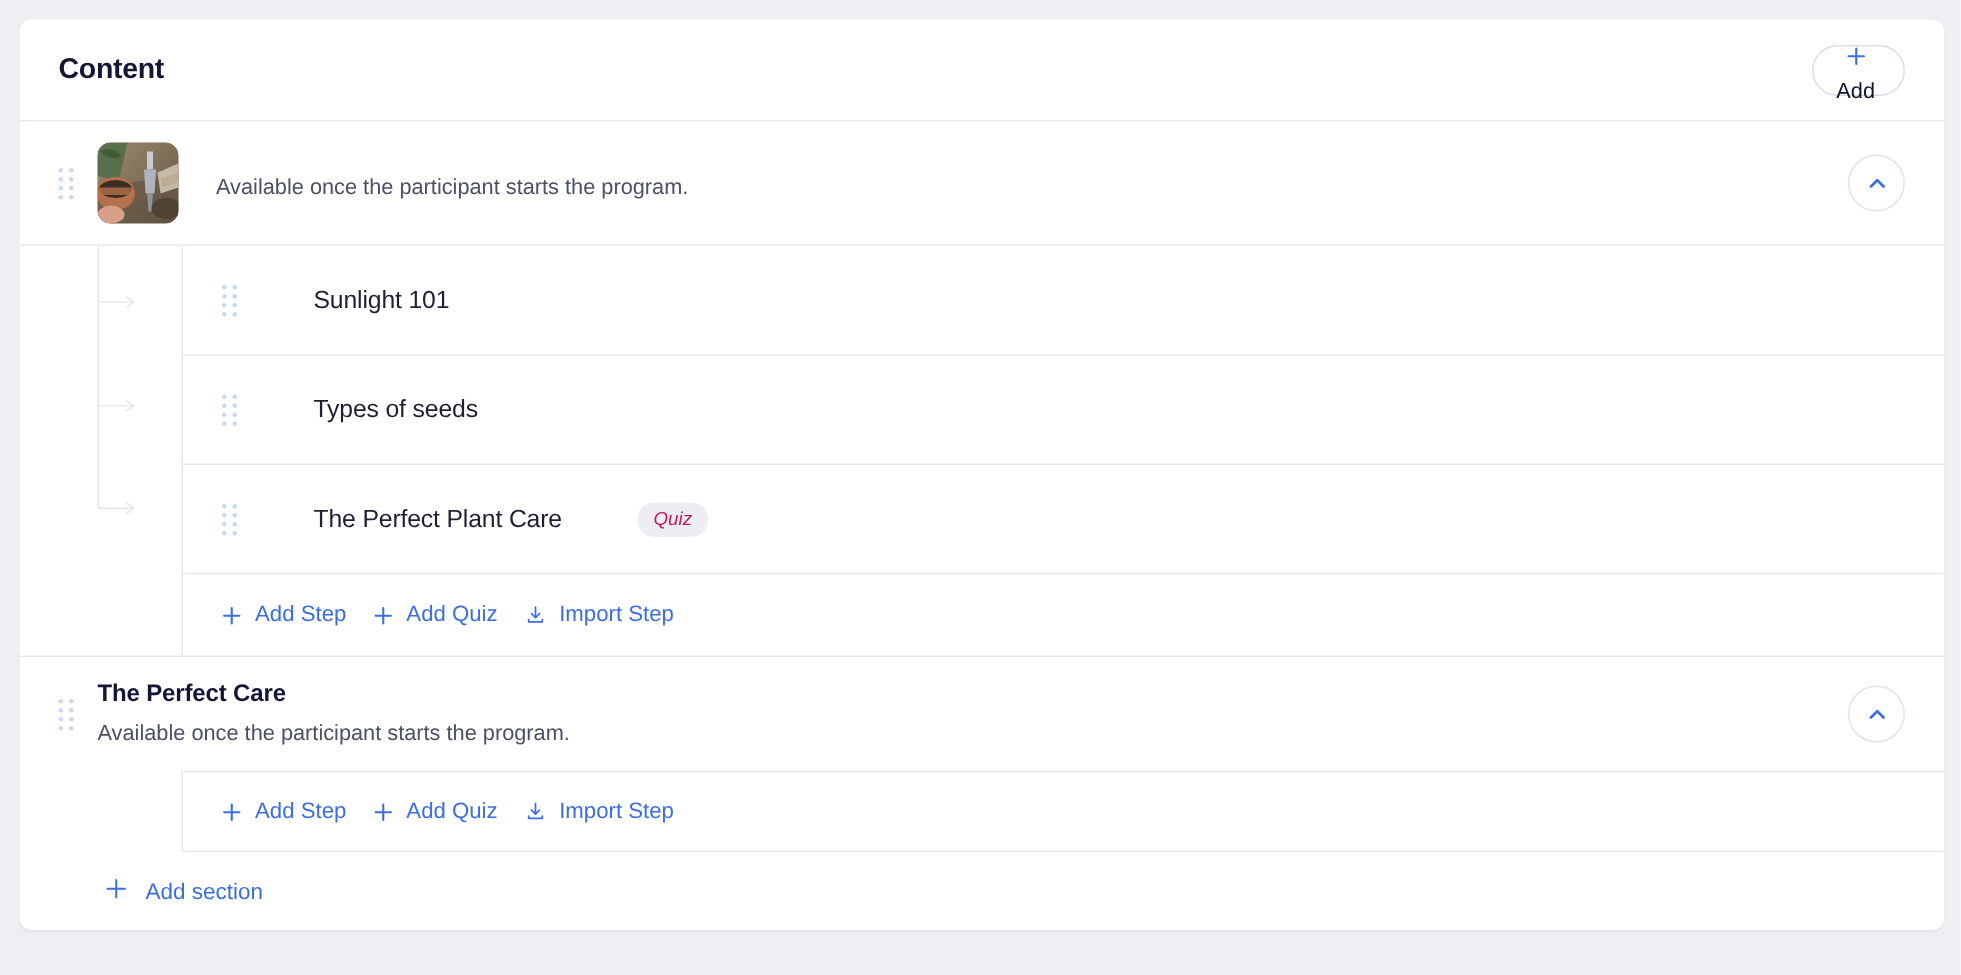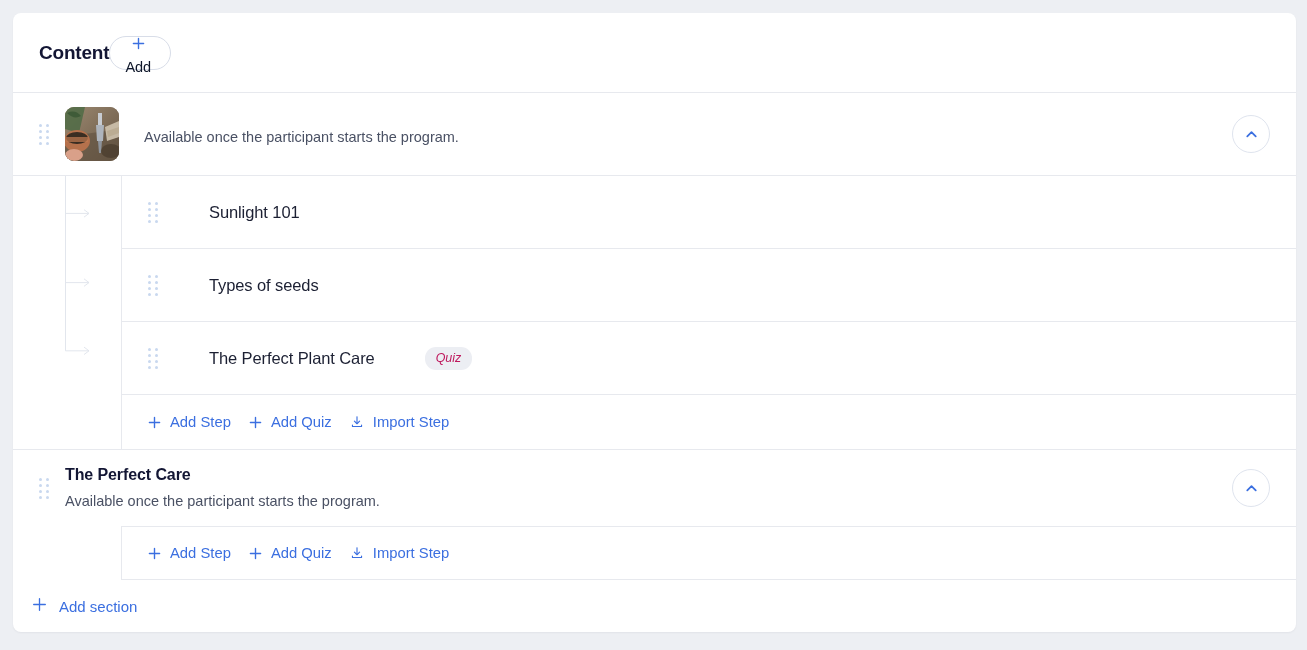--- a/index.html
+++ b/index.html
@@ -21,24 +21,24 @@
     top: 13px;
     width: 1283px;
     background: #ffffff;
     border-radius: 8px;
     box-shadow: 0 1px 2px rgba(16,24,40,0.05);
     overflow: visible;
   }
 
   
   .card-header {
-    height: 80px;
-    display: flex;
-    align-items: center;
-    justify-content: flex-start;
+    height: 68px;
+    display: flex;
+    align-items: center;
+    justify-content: space-between;
     padding: 0 26px 0 26px;
     border-bottom: 1px solid #e7e9ee;
     box-sizing: border-box;
   }
   .card-title {
     font-size: 19px;
     font-weight: 700;
     color: #131634;
     letter-spacing: -0.2px;
   }
@@ -205,21 +205,21 @@
     height: 1px;
     background: #e7e9ee;
     width: 100%;
   }
 
   
   .card-footer {
     display: flex;
     align-items: center;
     height: 52px;
-    padding-left: 19px;
+    padding-left: 57px;
     box-sizing: border-box;
   }
   .footer-link {
     display: inline-flex;
     align-items: center;
     gap: 12px;
     color: #3b6fe0;
     font-size: 15px;
     cursor: pointer;
     background: none;

